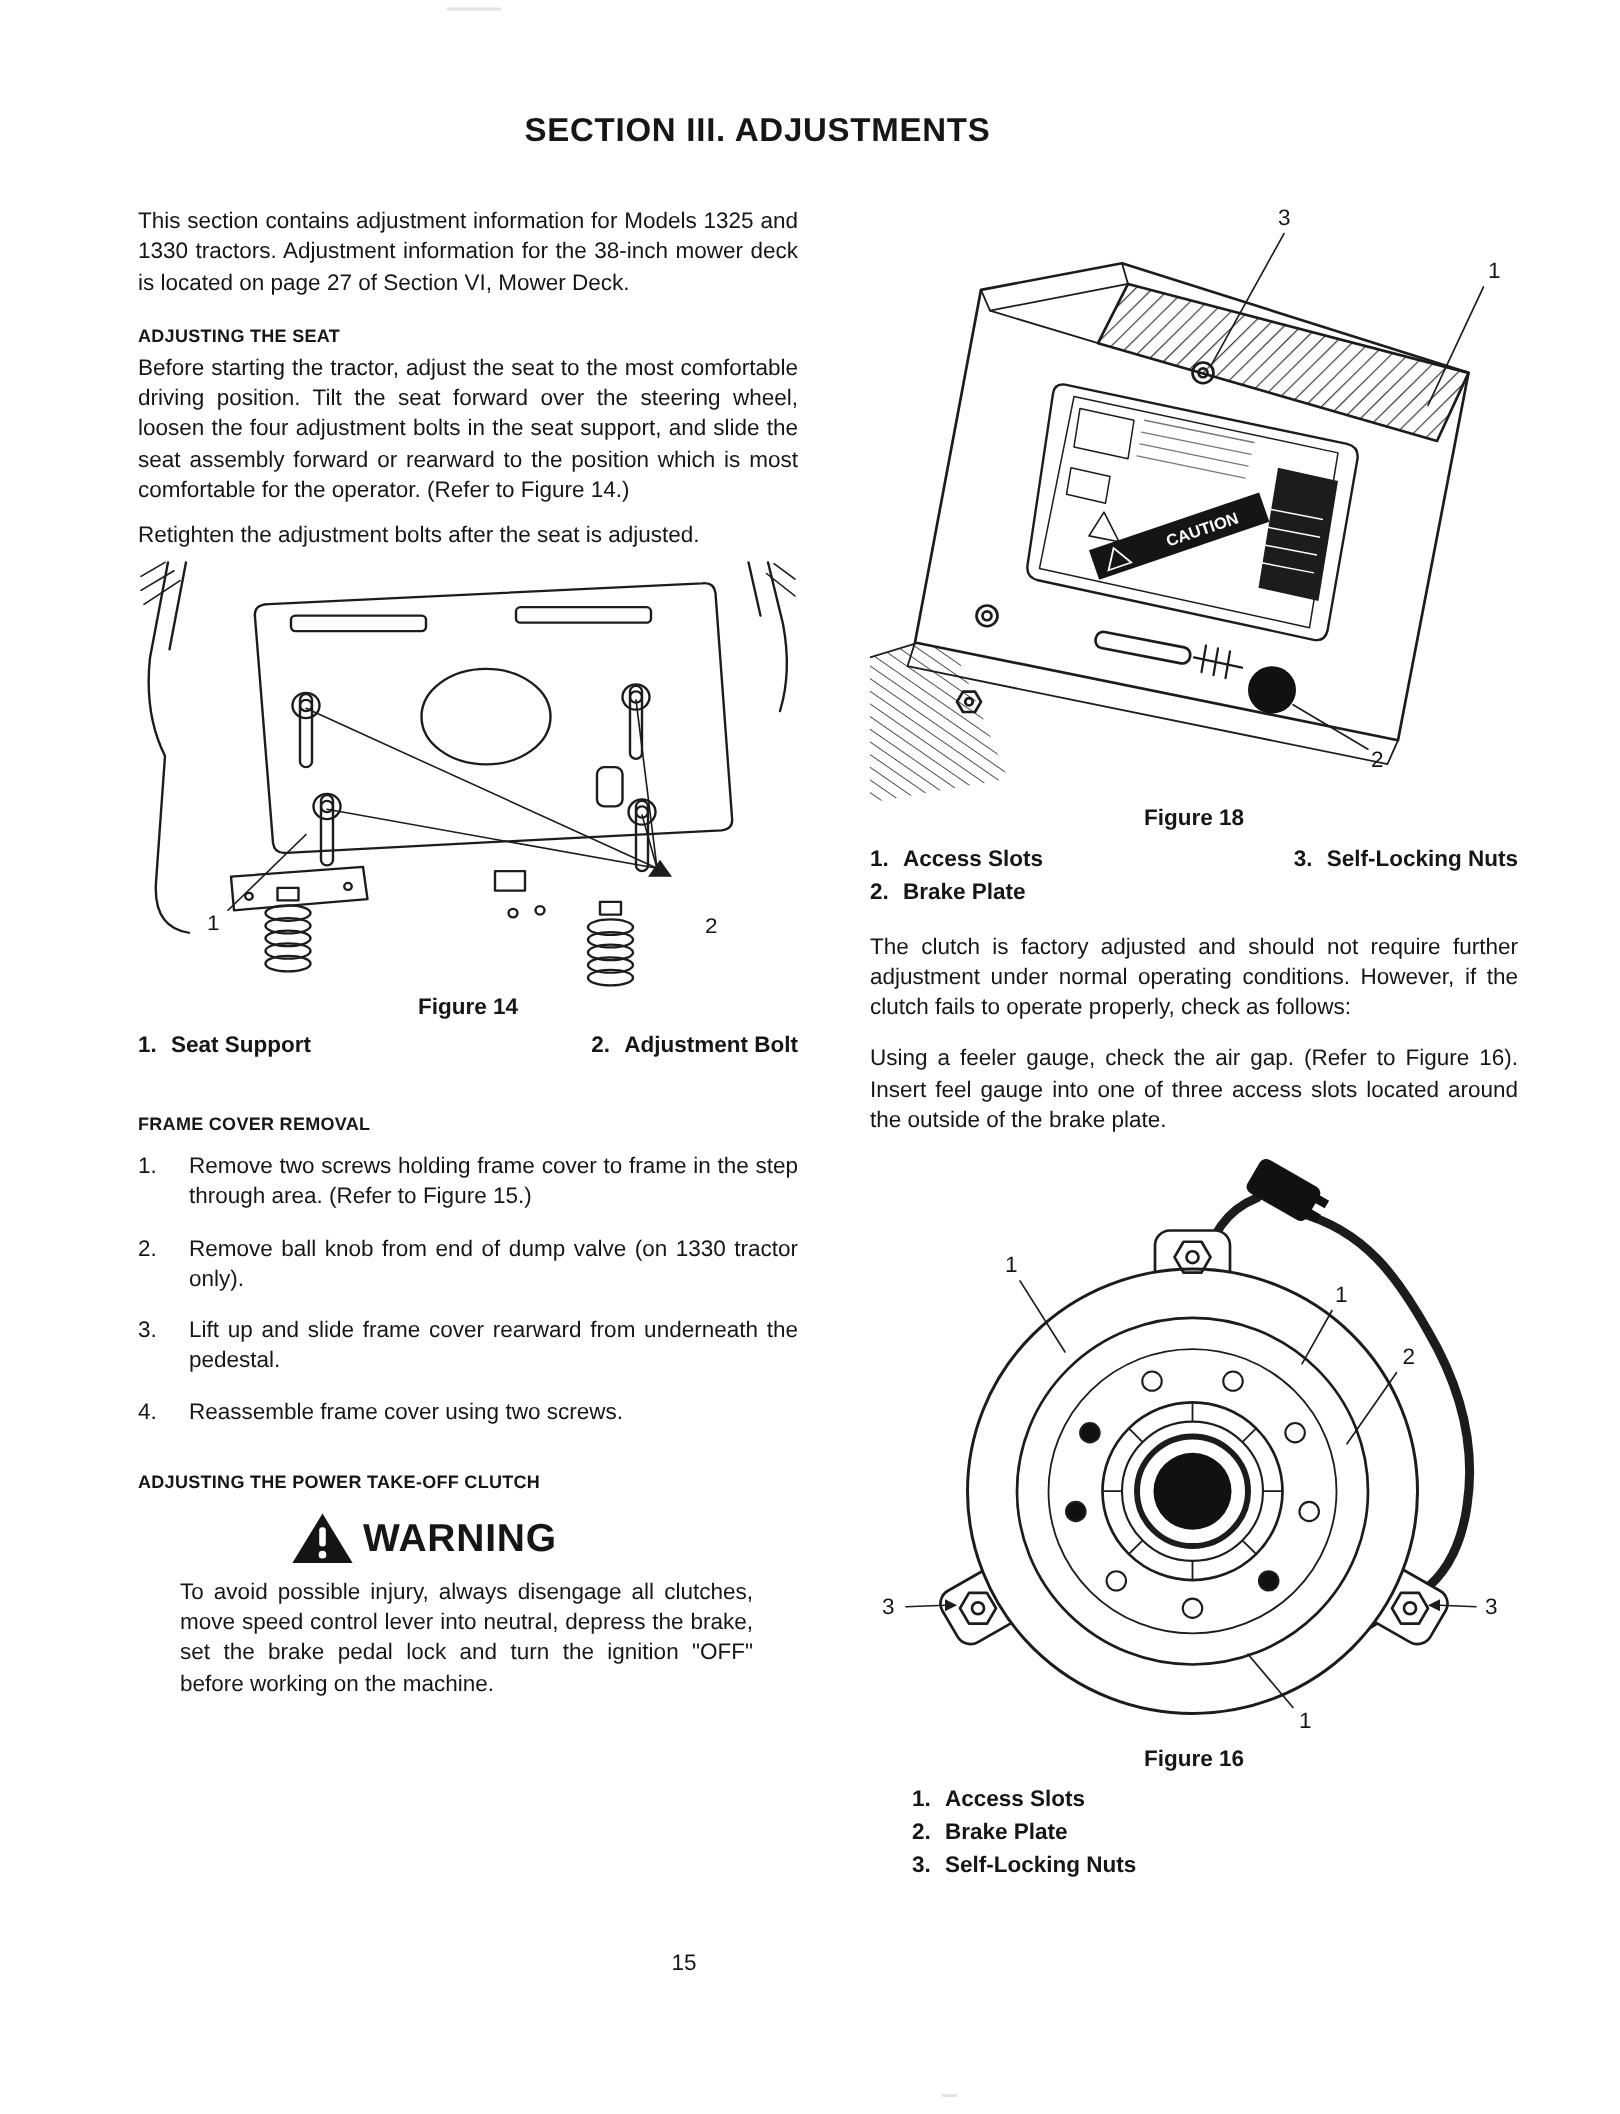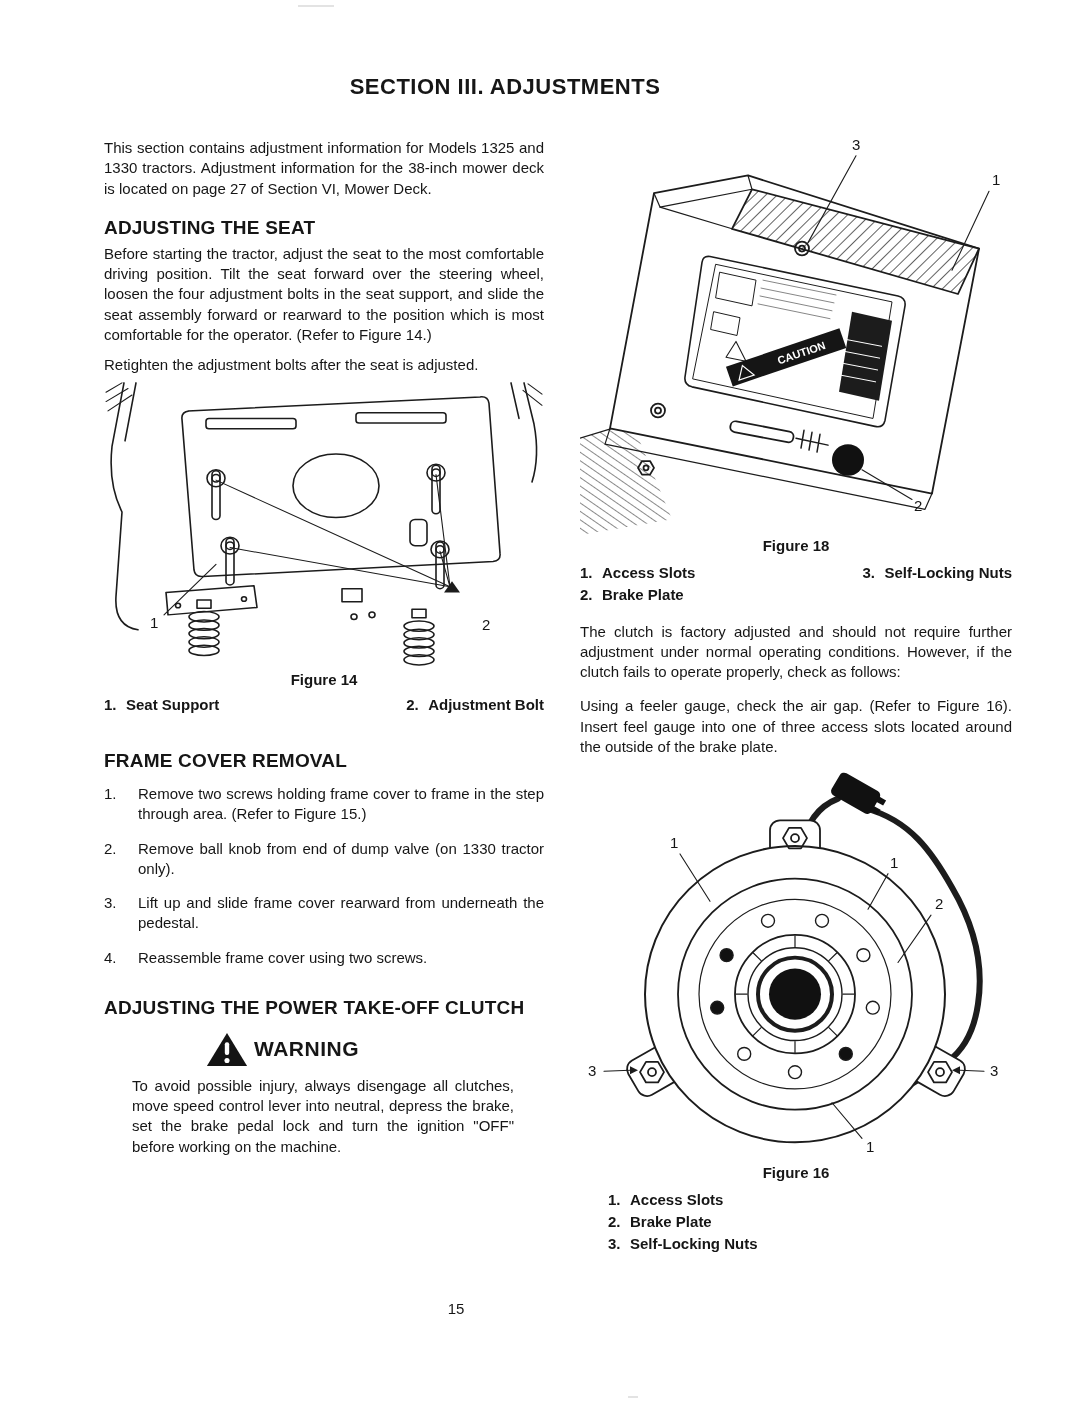--- a/index.html
+++ b/index.html
@@ -8,25 +8,25 @@
     width:1080px; height:1409px; position:relative; overflow:hidden;
     font-family:"Liberation Sans", sans-serif; color:#161616;
   }
   .scan-mark { position:absolute; background:#e3e3e3; }
   .page-title {
     position:absolute; top:74px; left:0; width:984px;
     text-align:center; text-indent:26px;
     font-size:22px; font-weight:bold; letter-spacing:.5px;
   }
   .col { position:absolute; }
-  .col-left  { left:104px; top:138px; width:440px; }
+  .col-left  { left:92px; top:138px; width:440px; }
   .col-right { left:580px; top:132px; width:432px; }
 
   p.body-text { font-size:15px; line-height:1.35; text-align:justify; }
-  h2.sec-heading { font-size:19px; font-weight:bold; letter-spacing:.2px; }
+  h2.sec-heading { font-size:12px; font-weight:bold; letter-spacing:.2px; }
 
   .mb18{margin-bottom:18px}.mb16{margin-bottom:16px}.mb14{margin-bottom:14px}
   .mb12{margin-bottom:12px}.mb10{margin-bottom:10px}.mb8{margin-bottom:8px}
   .mb6{margin-bottom:6px}.mb5{margin-bottom:5px}
   .mb34{margin-bottom:34px}
   .mt12{margin-top:29px}
 
   figure { margin:0; }
   svg { display:block; }
   .fig-caption { font-size:15px; font-weight:bold; text-align:center; }
@@ -38,21 +38,21 @@
 
   .fig15-callouts { display:flex; justify-content:space-between; font-weight:bold; font-size:15px; }
   .fig16-callouts { font-weight:bold; font-size:15px; line-height:1.5; padding-left:28px; }
 
   .step { display:flex; font-size:15px; line-height:1.35; margin-bottom:14px; }
   .step-num { flex:none; width:34px; }
   .step-text { flex:1; text-align:justify; }
 
   .warning-row { display:flex; align-items:center; margin:6px 0 8px 102px; }
   .warn-icon { margin-right:6px; }
-  .warning-word { font-size:21px; font-weight:bold; letter-spacing:.5px; }
+  .warning-word { font-size:26px; font-weight:bold; letter-spacing:.5px; }
   .warning-text { padding:0 30px 0 28px; }
 
   .page-number { position:absolute; top:1300px; left:0; width:876px; text-align:center; text-indent:36px; font-size:15px; }
 </style>
 </head>
 <body>
 
 <div class="scan-mark" style="left:298px;top:5px;width:36px;height:2px;"></div>
 <div class="scan-mark" style="left:628px;top:1396px;width:10px;height:2px;"></div>
 

